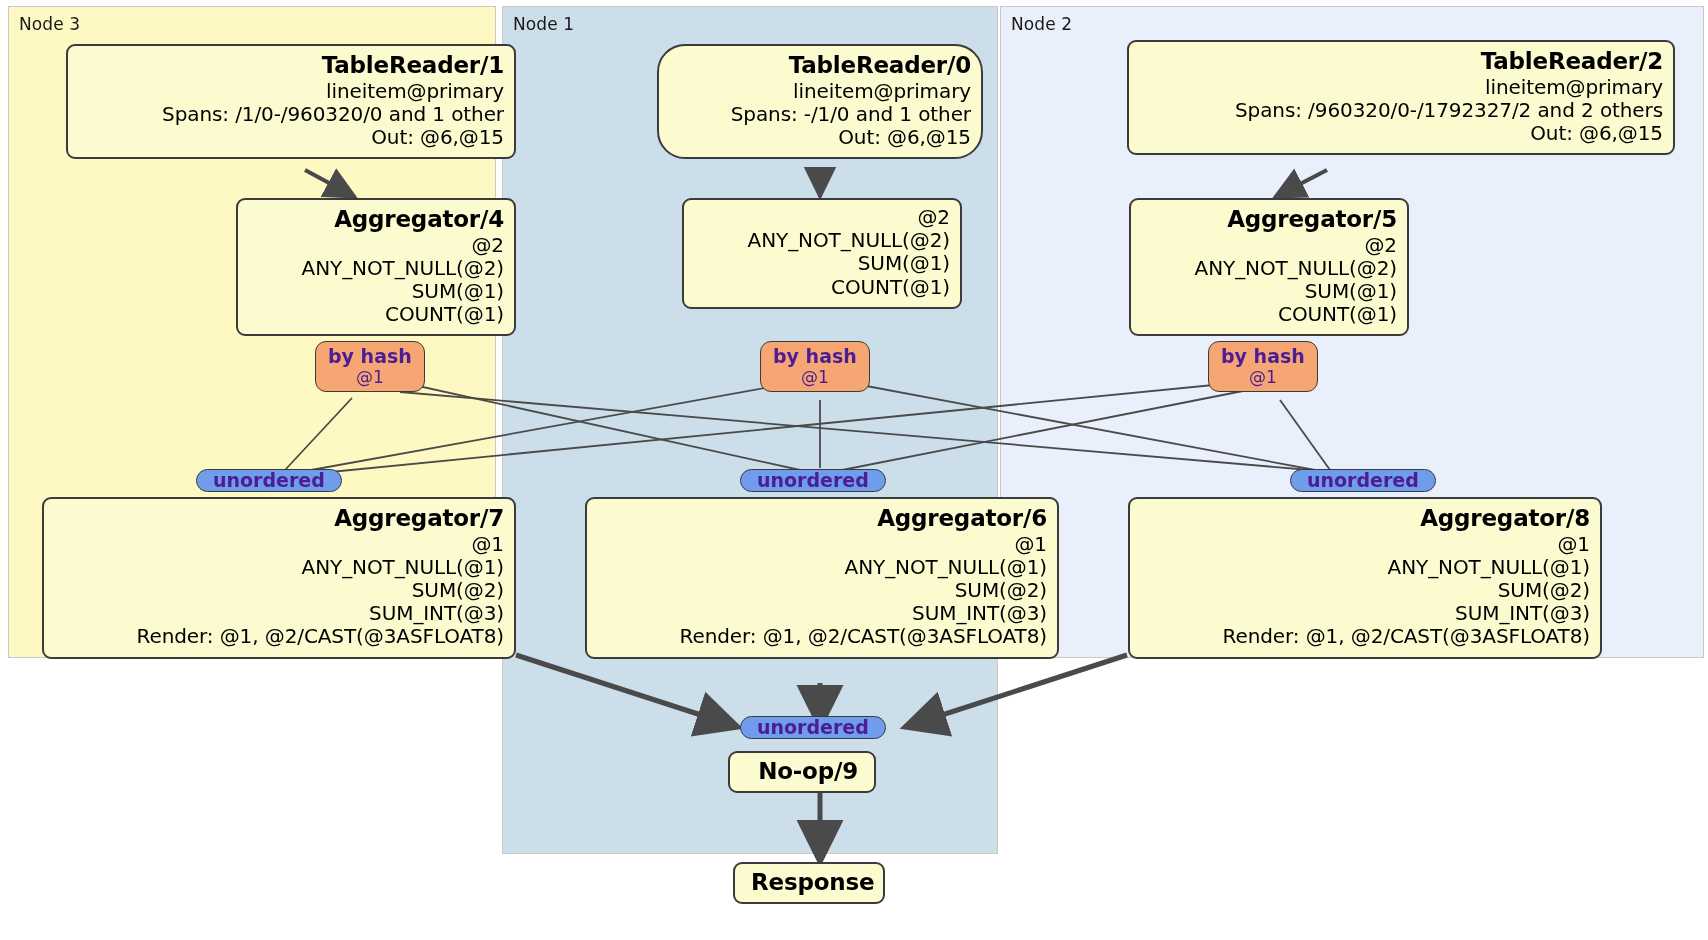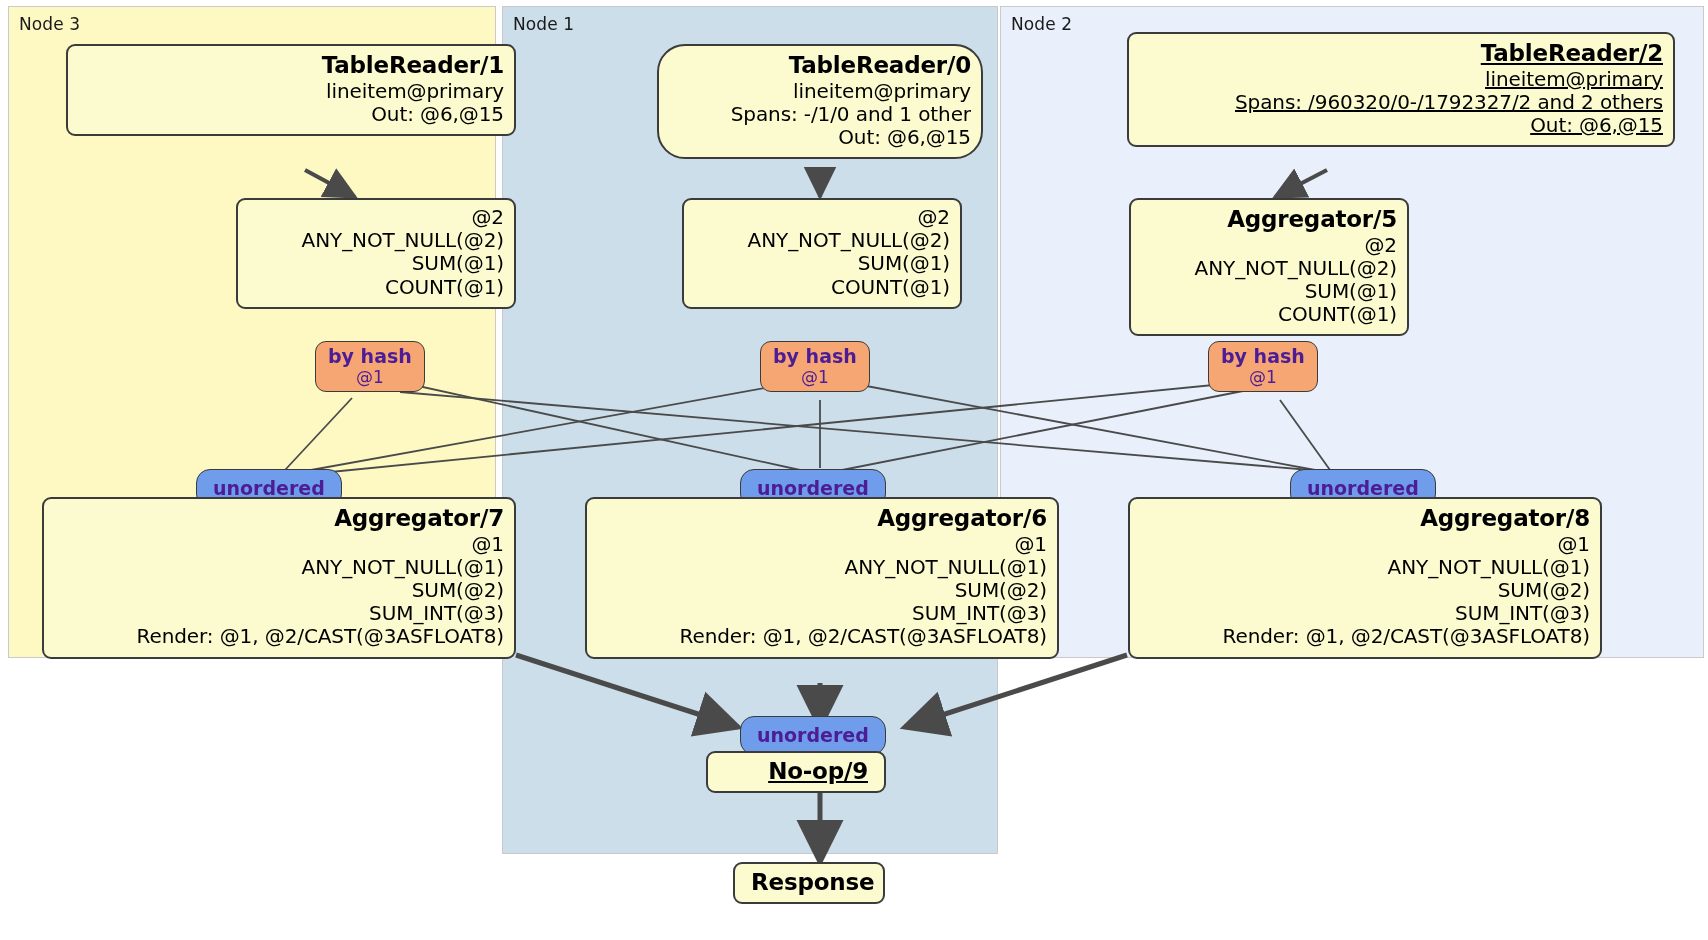--- a/index.html
+++ b/index.html
@@ -84,21 +84,21 @@
   .badge-hash{
     background:#f6a673;
     border-radius:11px;
     padding:4px 12px 4px 12px;
   }
   .badge-hash .b1{ font-size:19px; font-weight:bold; display:block; }
   .badge-hash .b2{ font-size:17px; display:block; margin-top:1px; }
   .badge-unordered{
     background:#6f9ceb;
     border-radius:14px;
-    padding:8px 16px;
+    padding:0 16px;
     font-size:19px;
     font-weight:bold;
   }
 </style>
 </head>
 <body>
 
 <div id="stage">
 
   <div class="node-panel" id="panel-node3">
@@ -143,38 +143,40 @@
       <path d="M820,683 L820,727" stroke-width="5" marker-end="url(#ahs)"></path>
       <path d="M1127,655 L905,727" stroke-width="5" marker-end="url(#ahs)"></path>
 
       <path d="M820,788 L820,862" stroke-width="5" marker-end="url(#ahs)"></path>
     </g>
   </svg>
 
   <div class="proc" style="left:66px; top:44px; width:450px;">
     <span class="ttl">TableReader/1</span>
     <span class="ln">lineitem@primary</span>
+    <span class="ln">Spans: /1/0-/960320/0 and 1 other</span>
     <span class="ln">Out: @6,@15</span>
   </div>
 
   <div class="proc" style="left:657px; top:44px; width:326px;border-radius:28px;">
     <span class="ttl">TableReader/0</span>
     <span class="ln">lineitem@primary</span>
     <span class="ln">Spans: -/1/0 and 1 other</span>
     <span class="ln">Out: @6,@15</span>
   </div>
 
-  <div class="proc" style="left:1127px; top:32px; width:548px;text-decoration:underline;">
+  <div class="proc" style="left:1127px; top:40px; width:548px;">
     <span class="ttl">TableReader/2</span>
     <span class="ln">lineitem@primary</span>
     <span class="ln">Spans: /960320/0-/1792327/2 and 2 others</span>
     <span class="ln">Out: @6,@15</span>
   </div>
 
   <div class="proc" style="left:236px; top:198px; width:280px;">
+    <span class="ttl">Aggregator/4</span>
     <span class="ln">@2</span>
     <span class="ln">ANY_NOT_NULL(@2)</span>
     <span class="ln">SUM(@1)</span>
     <span class="ln">COUNT(@1)</span>
   </div>
 
   <div class="proc" style="left:682px; top:198px; width:280px;">
     <span class="ln">@2</span>
     <span class="ln">ANY_NOT_NULL(@2)</span>
     <span class="ln">SUM(@1)</span>
@@ -228,21 +230,21 @@
     <span class="ttl">Aggregator/8</span>
     <span class="ln">@1</span>
     <span class="ln">ANY_NOT_NULL(@1)</span>
     <span class="ln">SUM(@2)</span>
     <span class="ln">SUM_INT(@3)</span>
     <span class="ln">Render: @1, @2/CAST(@3ASFLOAT8)</span>
   </div>
 
   <div class="badge badge-unordered" style="left:740px; top:716px;">unordered</div>
 
-  <div class="proc small" style="left:706px; top:751px; width:180px;text-decoration:underline;">
+  <div class="proc small" style="left:728px; top:751px; width:148px;">
     <span class="ttl">No-op/9</span>
   </div>
 
   <div class="proc small" style="left:733px; top:862px; width:152px;">
     <span class="ttl">Response</span>
   </div>
 
 </div>
 
 </body></html>

